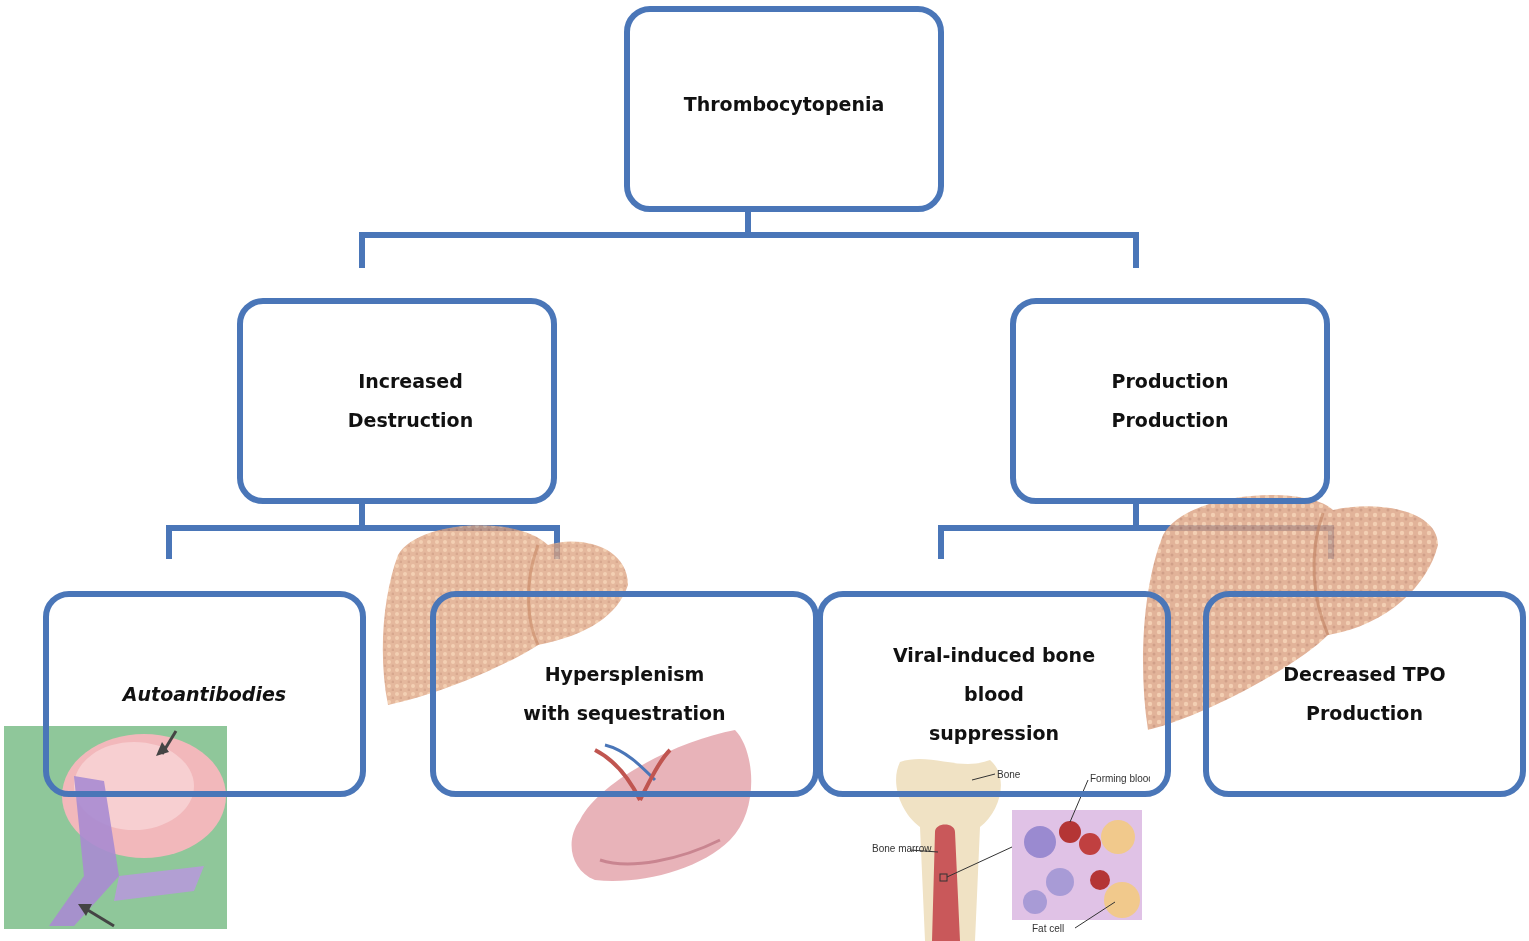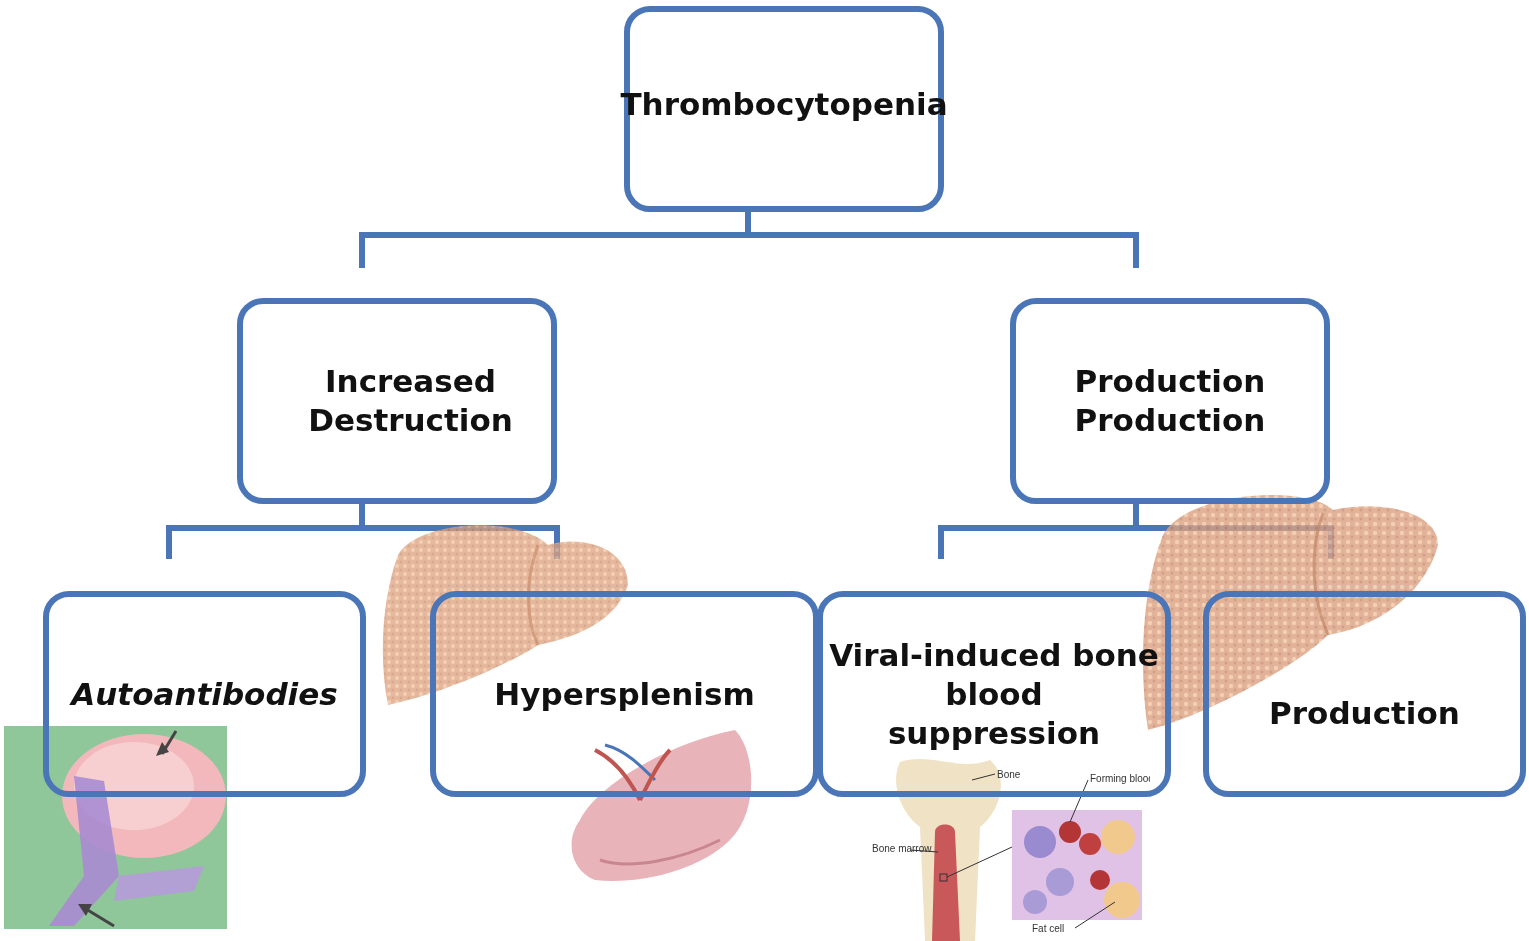--- a/index.html
+++ b/index.html
@@ -1,18 +1,18 @@
 <!DOCTYPE html>
 <html><head>
 <meta charset="utf-8">
 <style>
   html,body{margin:0;padding:0;background:#ffffff;}
   body{width:1529px;height:941px;position:relative;overflow:hidden;font-family:"DejaVu Sans",sans-serif;}
   .box{position:absolute;border:6px solid #4a76b8;border-radius:26px;background:transparent;box-sizing:border-box;display:flex;align-items:center;justify-content:center;text-align:center;z-index:3;}
-  .box span{font-weight:bold;color:#111;font-size:31px;line-height:39px;}
+  .box span{font-weight:bold;color:#111;font-size:19px;line-height:39px;}
   .line{position:absolute;background:#4a76b8;z-index:1;}
   svg.ill{position:absolute;z-index:2;}
   .lbl{font-family:"Liberation Sans",sans-serif;font-size:10px;fill:#333;}
 </style>
 </head>
 <body>
 
 <div class="line" style="left:745px;top:208px;width:6px;height:30px;"></div>
 <div class="line" style="left:359px;top:232px;width:780px;height:6px;"></div>
 <div class="line" style="left:359px;top:232px;width:6px;height:36px;"></div>
@@ -106,22 +106,22 @@
 
 <div class="box" style="left:1010px;top:298px;width:320px;height:206px;">
   <span><span>Production</span><br><span>Production</span></span>
 </div>
 
 <div class="box" style="left:43px;top:591px;width:323px;height:206px;font-style:italic;">
   <span>Autoantibodies</span>
 </div>
 
 <div class="box" style="left:430px;top:591px;width:389px;height:206px;">
-  <span><span>Hypersplenism</span><br></span>
+  <span><span>Hypersplenism</span><br><span>with sequestration</span></span>
 </div>
 
 <div class="box" style="left:817px;top:591px;width:354px;height:206px;">
   <span><span>Viral-induced bone</span><br><span>blood</span><br><span>suppression</span></span>
 </div>
 
 <div class="box" style="left:1203px;top:591px;width:323px;height:206px;">
-  <span><br><span>Production</span></span>
+  <span><span>Decreased TPO</span><br><span>Production</span></span>
 </div>
 
 </body></html>

